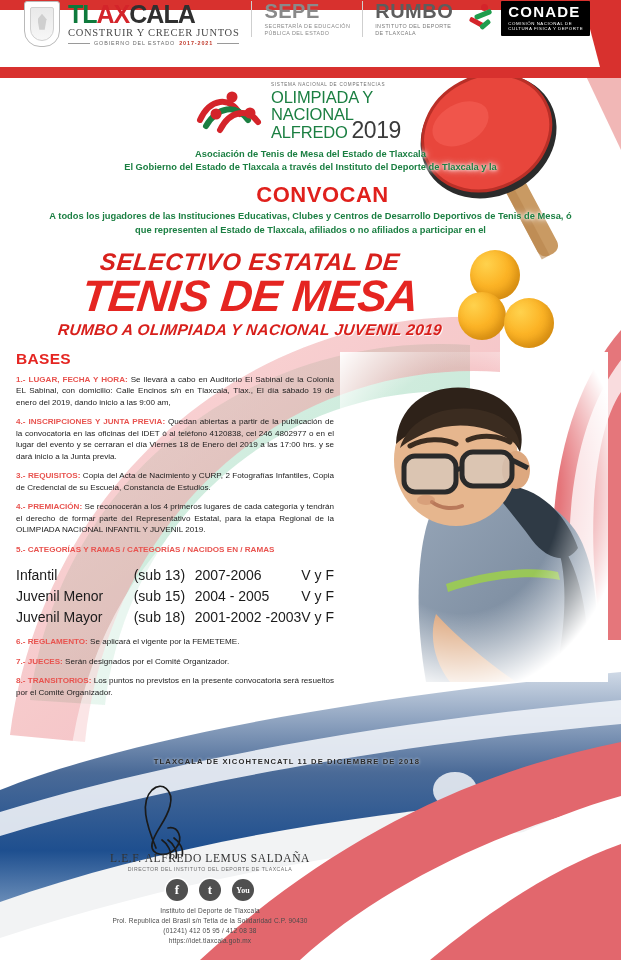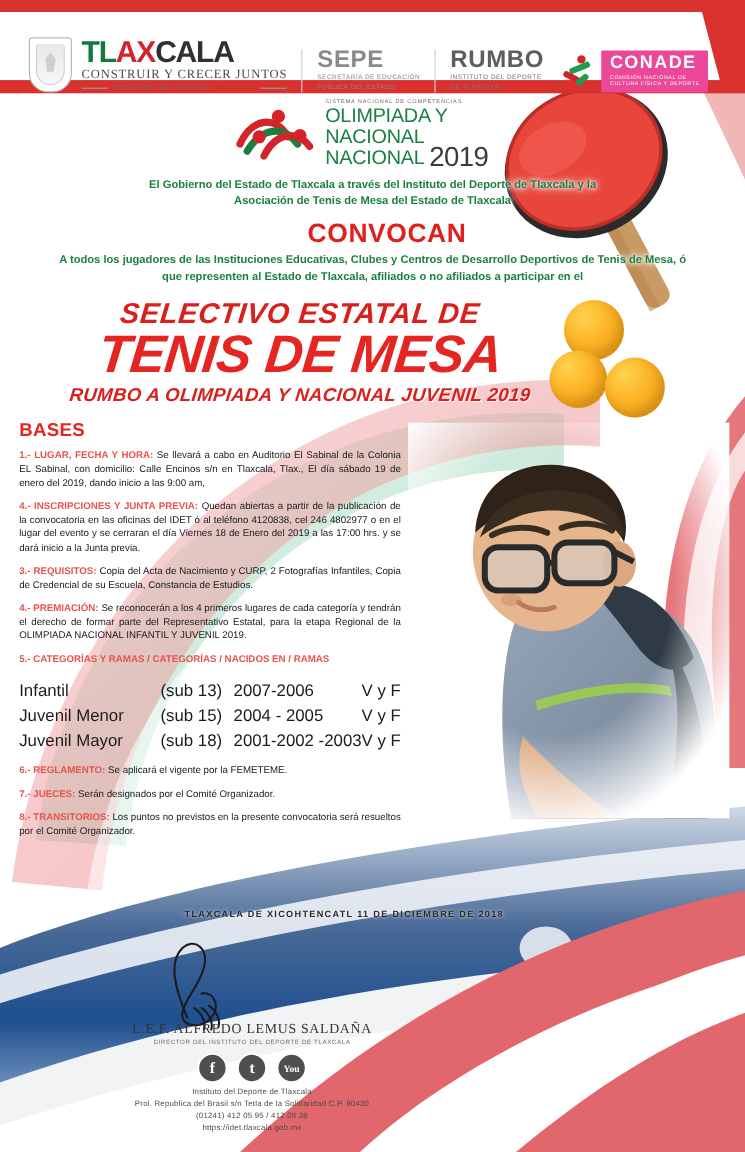--- a/index.html
+++ b/index.html
@@ -30,22 +30,22 @@
     background:#d8312e;
     clip-path:polygon(0 0,621px 0,621px 78px,0 78px);
   }
   .header-white{
     position:absolute;left:0;top:10px;width:600px;height:57px;
     background:#ffffff;
     clip-path:polygon(0 0, 585px 0, 600px 57px, 0 57px);
     box-shadow:0 1px 2px rgba(0,0,0,.18);
   }
   .logos{
-    position:absolute;left:0;top:20px;width:600px;height:57px;
-    display:flex;align-items:flex-end;z-index:3;
+    position:absolute;left:0;top:1px;width:600px;height:57px;
+    display:flex;align-items:flex-start;z-index:3;
   }
   .logo-tlx{display:flex;align-items:center;margin-left:24px;}
   .tlx-shield{
     width:34px;height:44px;margin-right:8px;flex:none;
     border:1.3px solid #b9b9b9;border-radius:3px 3px 16px 16px;
     background:#fff;position:relative;overflow:hidden;
   }
   .tlx-shield i{
     position:absolute;left:5px;top:5px;right:5px;bottom:5px;
     border:1px solid #d0d0d0;border-radius:2px 2px 12px 12px;
@@ -86,21 +86,21 @@
   .idet-small{font-size:5.4px;color:#7a7a7a;letter-spacing:.4px;margin-top:2px;line-height:1.35;}
 
   .logo-conade{display:flex;align-items:center;margin-left:14px;}
   .conade-runner{
     width:30px;height:30px;position:relative;flex:none;margin-right:4px;
   }
   .conade-runner .dot{position:absolute;width:7px;height:7px;border-radius:50%;background:#d4242a;left:14px;top:1px;}
   .conade-runner .bar1{position:absolute;width:18px;height:4.5px;background:#1f9d4d;left:7px;top:9px;transform:rotate(-22deg);border-radius:2px;}
   .conade-runner .bar2{position:absolute;width:16px;height:4.5px;background:#d4242a;left:2px;top:17px;transform:rotate(28deg);border-radius:2px;}
   .conade-runner .bar3{position:absolute;width:12px;height:4.5px;background:#1f9d4d;left:12px;top:19px;transform:rotate(-40deg);border-radius:2px;}
-  .conade-box{background:#ec4899;padding:3px 7px 4px;border-radius:1px;}
+  .conade-box{background:#000000;padding:3px 7px 4px;border-radius:1px;}
   .conade-name{color:#fff;font-size:15px;font-weight:bold;letter-spacing:1.2px;line-height:1;}
   .conade-sub{color:#fff;font-size:4.4px;letter-spacing:.55px;line-height:1.3;margin-top:1.5px;}
 
   
   .olimp{
     position:absolute;left:196px;top:84px;width:240px;height:56px;z-index:30;
     display:flex;align-items:center;
   }
   .olimp-mark{width:72px;height:52px;flex:none;position:relative;}
   .olimp-text{margin-left:3px;line-height:1;}
@@ -341,21 +341,21 @@
         <path d="M24 44 C 34 24, 52 22, 62 36" fill="none" stroke="#d4242a" stroke-width="6" stroke-linecap="round"></path>
         <circle cx="20" cy="28" r="5.5" fill="#d4242a"></circle>
         <circle cx="36" cy="11" r="5.5" fill="#d4242a"></circle>
         <circle cx="54" cy="27" r="5.5" fill="#d4242a"></circle>
       </svg>
     </div>
     <div class="olimp-text">
       <div class="olimp-t1">SISTEMA NACIONAL DE COMPETENCIAS</div>
       <div class="olimp-t2">OLIMPIADA Y NACIONAL</div>
       <div class="olimp-t3">
-        <span class="jv">NACIONAL</span>
+        <span class="jv">ALFREDO</span>
         <span class="yr">2019</span>
       </div>
     </div>
   </div>
 
   <div class="pp" id="paddle-red">
     <svg viewBox="0 0 215 215" xmlns="http://www.w3.org/2000/svg" aria-hidden="true">
       <g transform="rotate(-28 107 107)">
         <rect x="96" y="118" width="22" height="88" rx="9" fill="#c99a63"></rect>
         <rect x="96" y="118" width="9" height="88" fill="#b9854c" opacity=".6"></rect>
@@ -409,22 +409,22 @@
       <path d="M70 94 C 84 86, 104 86, 116 92" stroke="#3b2c20" stroke-width="5" fill="none" stroke-linecap="round"></path>
       <path d="M128 88 C 142 82, 160 84, 170 90" stroke="#3b2c20" stroke-width="5" fill="none" stroke-linecap="round"></path>
       <path d="M92 150 C 100 156, 112 158, 122 154" stroke="#b9795a" stroke-width="4" fill="none" stroke-linecap="round"></path>
       <ellipse cx="86" cy="148" rx="9" ry="5" fill="#c98a68" opacity=".5"></ellipse>
 
       <rect x="0" y="0" width="268" height="330" fill="url(#fade)"></rect>
     </svg>
   </div>
 
   <div class="intro">
+    <div>Asociación de Tenis de Mesa del Estado de Tlaxcala</div>
     <div>El Gobierno del Estado de Tlaxcala a través del Instituto del Deporte de Tlaxcala y la</div>
-    <div>Asociación de Tenis de Mesa del Estado de Tlaxcala</div>
   </div>
 
   <div class="convocan">CONVOCAN</div>
 
   <div class="intro2">
     <div>A todos los jugadores de las Instituciones Educativas, Clubes y Centros de Desarrollo Deportivos de Tenis de Mesa, ó</div>
     <div>que representen al Estado de Tlaxcala, afiliados o no afiliados a participar en el</div>
   </div>
 
   <div class="title-block">

